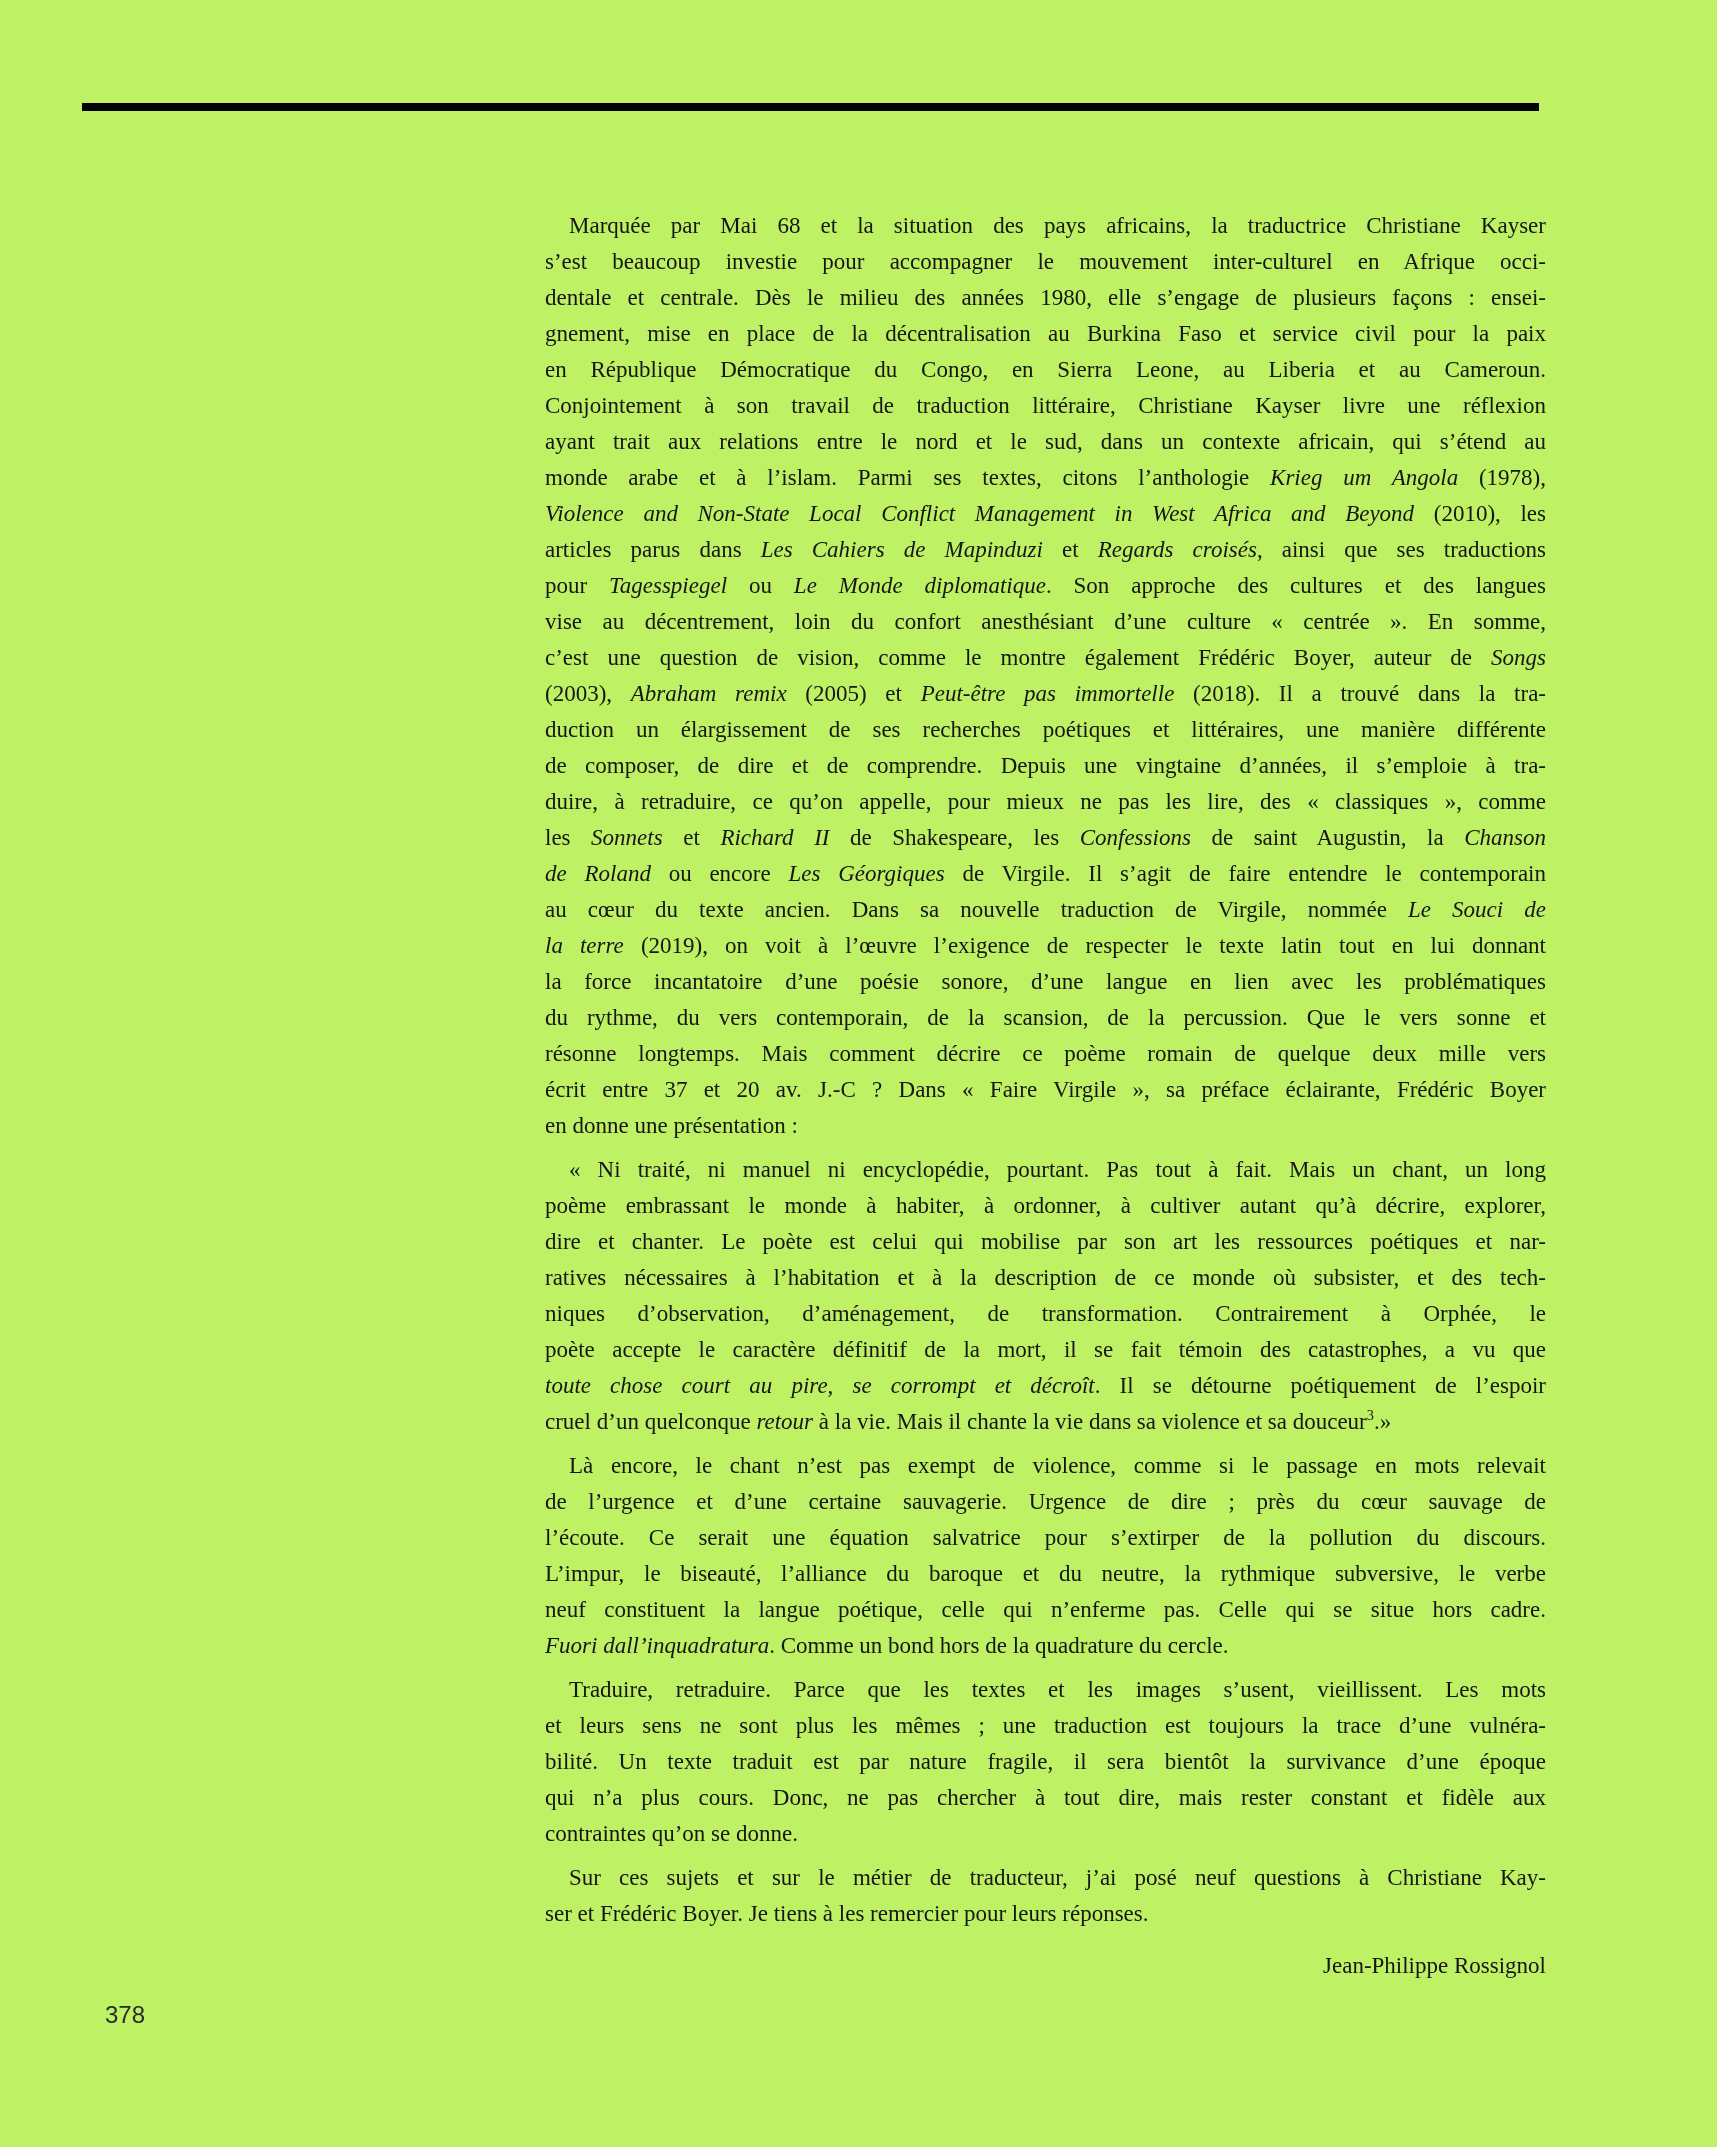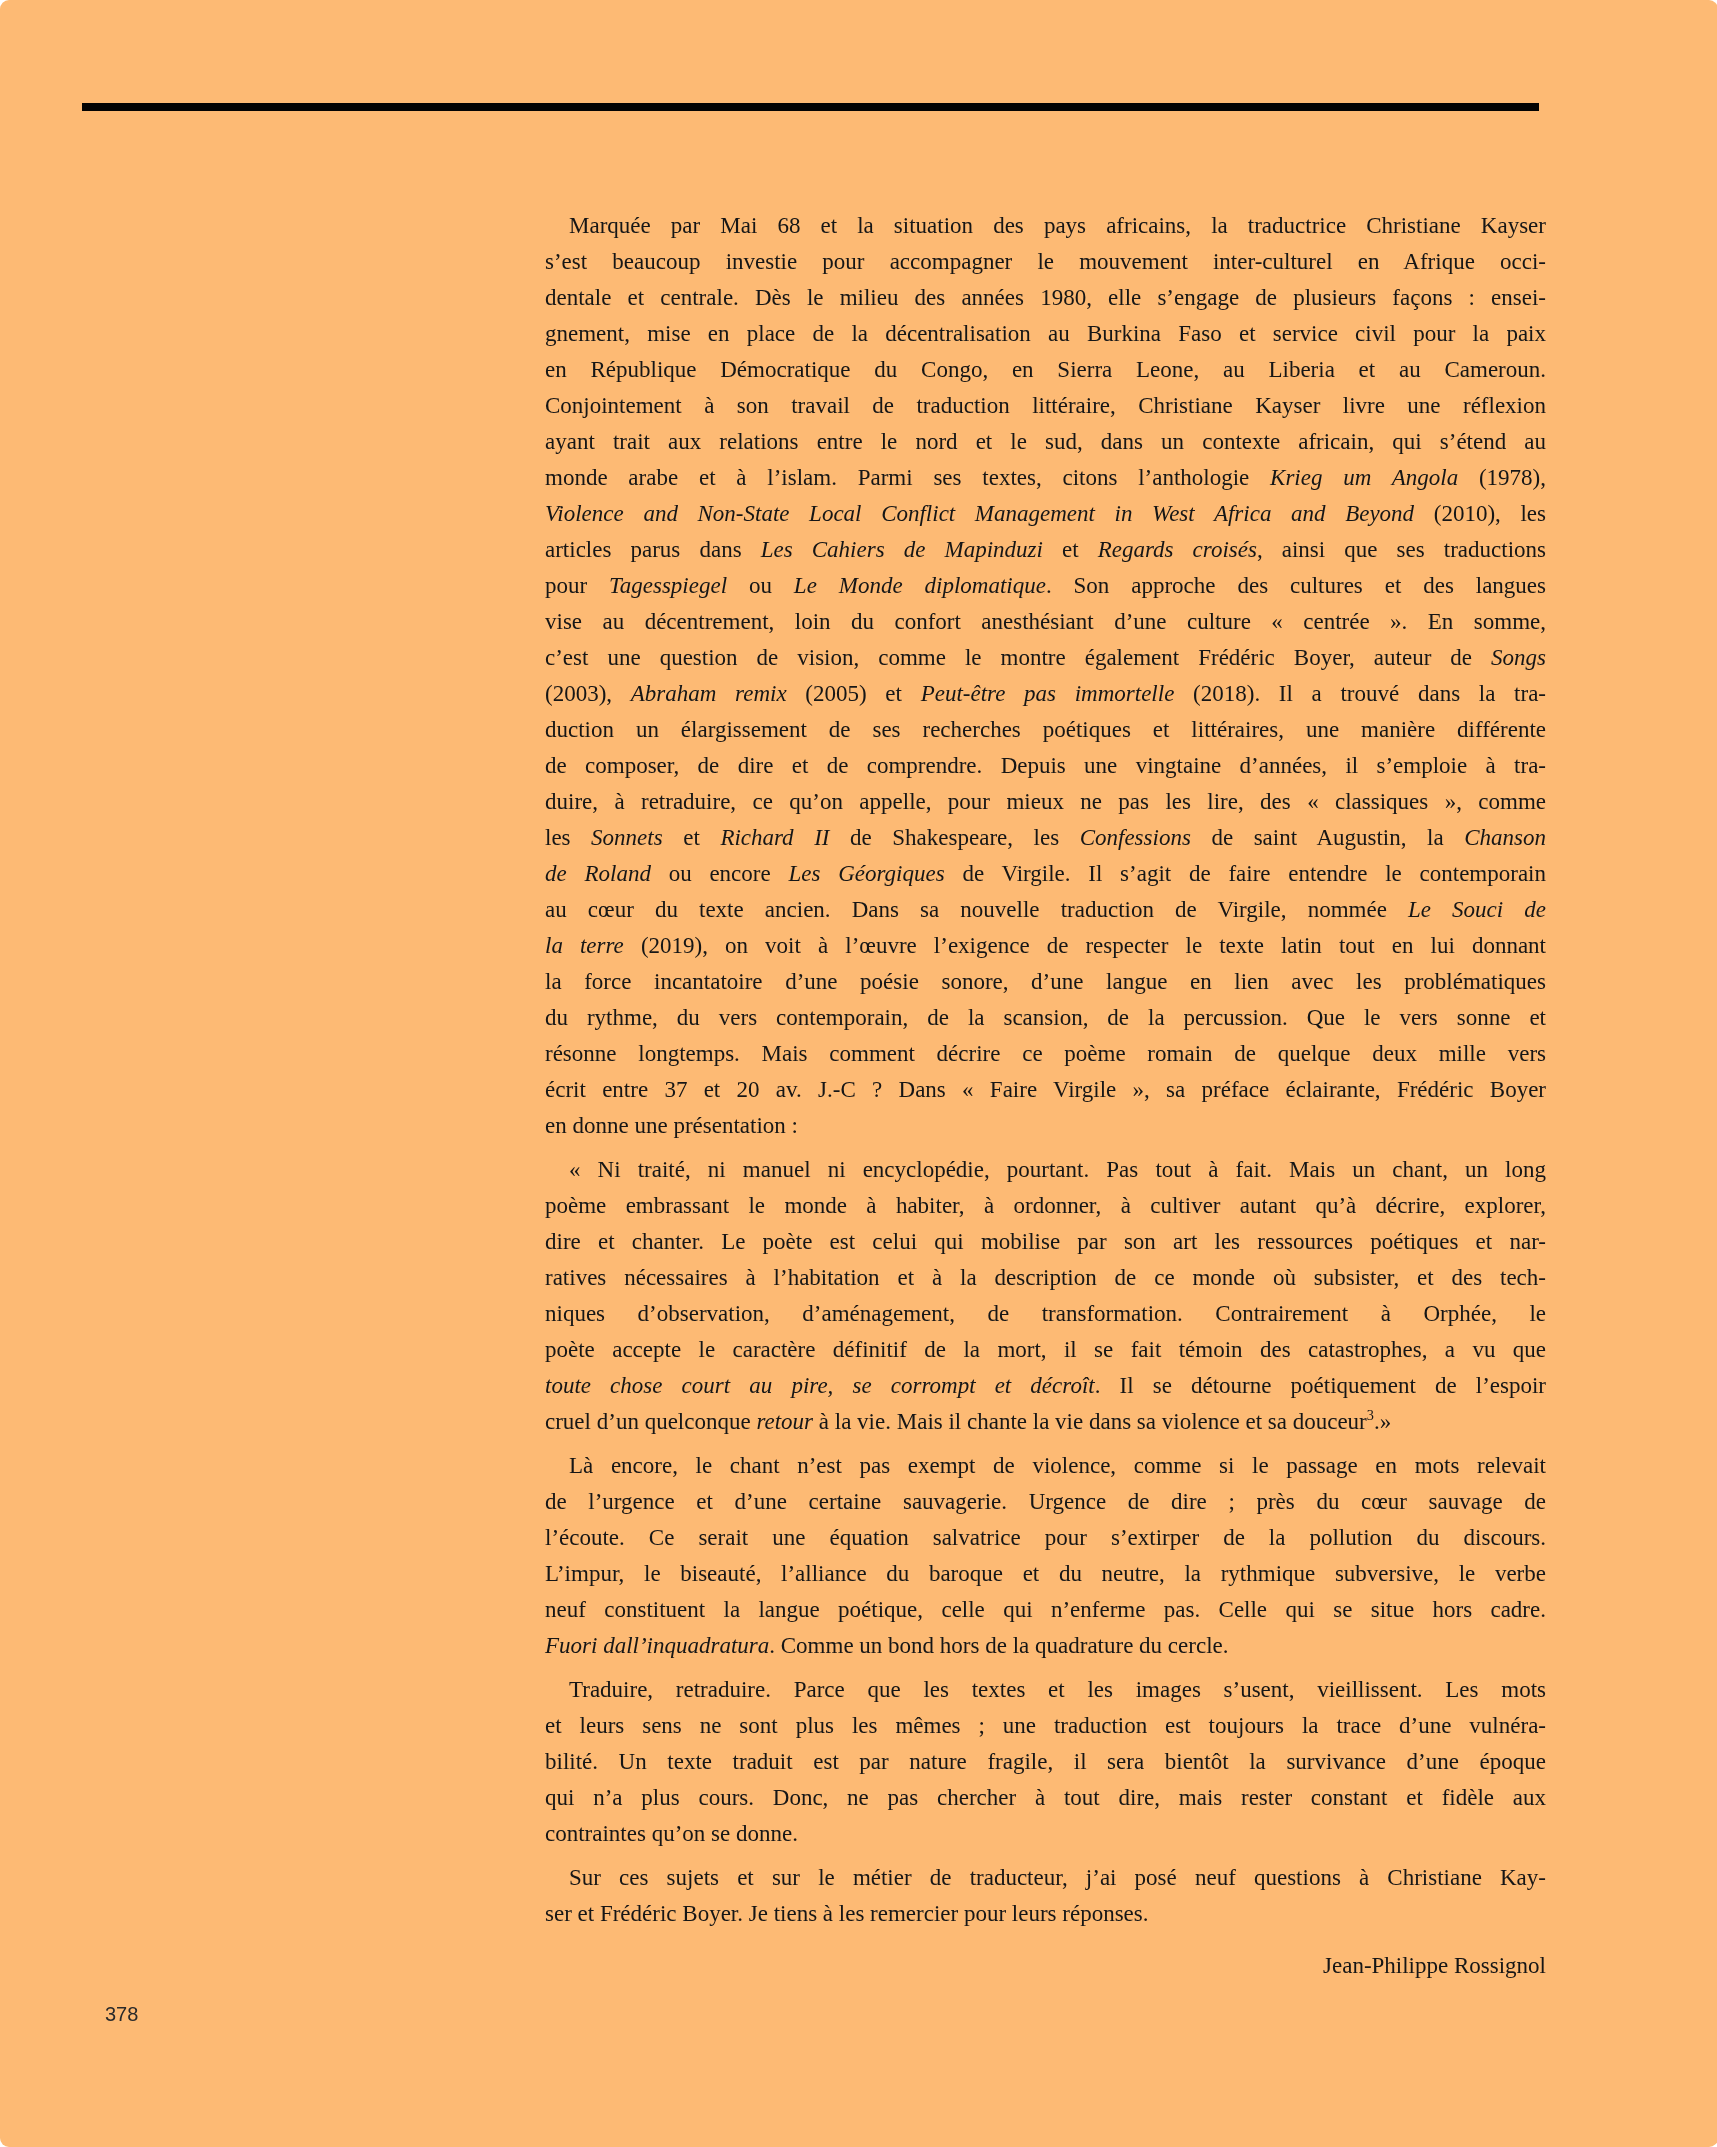--- a/index.html
+++ b/index.html
@@ -4,25 +4,24 @@
 <style>
   html, body {
     margin: 0;
     padding: 0;
     background: #ffffff;
   }
   .page {
     position: relative;
     width: 1718px;
     height: 2147px;
-    background: #fdba74;
+    background: #bef264;
     color: #161616;
     font-family: "Liberation Serif", "DejaVu Serif", serif;
     overflow: hidden;
-    border-radius: 9px;
   }
   .top-rule {
     position: absolute;
     left: 82px;
     top: 103px;
     width: 1457px;
     height: 8.2px;
     background: #030303;
   }
   .text-column {
@@ -49,21 +48,21 @@
   }
   .signature {
     margin-top: 15.5px;
     text-align: right;
   }
   .folio {
     position: absolute;
     left: 105px;
     top: 2001px;
     font-family: "Liberation Sans", "DejaVu Sans", sans-serif;
-    font-size: 20px;
+    font-size: 24px;
     line-height: 27.4px;
     color: #2a2a2a;
   }
 </style>
 </head>
 <body>
 
 <div class="page">
   <div class="top-rule"></div>
 

